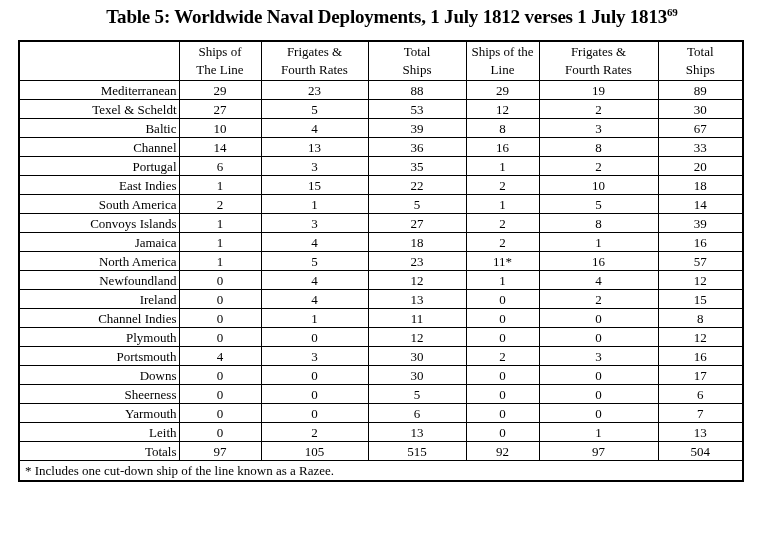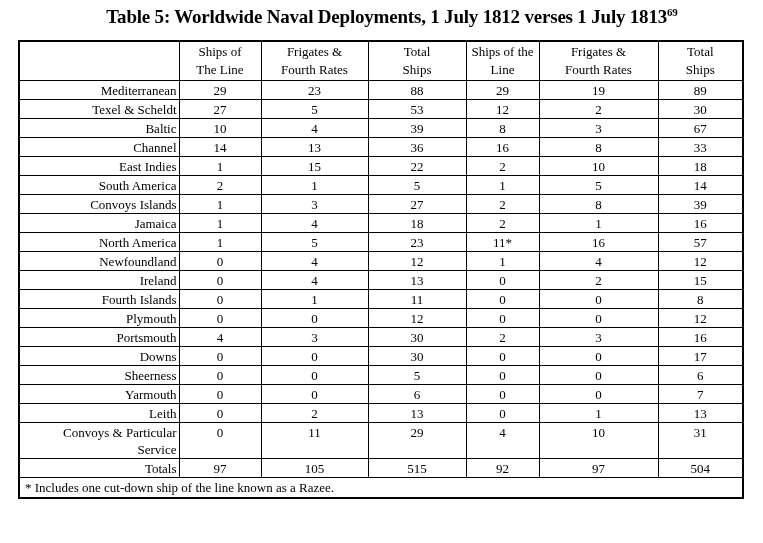--- a/index.html
+++ b/index.html
@@ -126,20 +126,29 @@
         <tr>
           <td class="label">Channel</td>
           <td class="num">14</td>
           <td class="num">13</td>
           <td class="num">36</td>
           <td class="num">16</td>
           <td class="num">8</td>
           <td class="num">33</td>
         </tr>
         <tr>
+          <td class="label">Portugal</td>
+          <td class="num">6</td>
+          <td class="num">3</td>
+          <td class="num">35</td>
+          <td class="num">1</td>
+          <td class="num">2</td>
+          <td class="num">20</td>
+        </tr>
+        <tr>
           <td class="label">East Indies</td>
           <td class="num">1</td>
           <td class="num">15</td>
           <td class="num">22</td>
           <td class="num">2</td>
           <td class="num">10</td>
           <td class="num">18</td>
         </tr>
         <tr>
           <td class="label">South America</td>
@@ -189,21 +198,21 @@
         <tr>
           <td class="label">Ireland</td>
           <td class="num">0</td>
           <td class="num">4</td>
           <td class="num">13</td>
           <td class="num">0</td>
           <td class="num">2</td>
           <td class="num">15</td>
         </tr>
         <tr>
-          <td class="label">Fourth Islands</td>
+          <td class="label">Channel Indies</td>
           <td class="num">0</td>
           <td class="num">1</td>
           <td class="num">11</td>
           <td class="num">0</td>
           <td class="num">0</td>
           <td class="num">8</td>
         </tr>
         <tr>
           <td class="label">Plymouth</td>
           <td class="num">0</td>
@@ -250,29 +259,20 @@
           <td class="num">7</td>
         </tr>
         <tr>
           <td class="label">Leith</td>
           <td class="num">0</td>
           <td class="num">2</td>
           <td class="num">13</td>
           <td class="num">0</td>
           <td class="num">1</td>
           <td class="num">13</td>
-        </tr>
-        <tr>
-          <td class="label">Convoys &amp; Particular Service</td>
-          <td class="num">0</td>
-          <td class="num">11</td>
-          <td class="num">29</td>
-          <td class="num">4</td>
-          <td class="num">10</td>
-          <td class="num">31</td>
         </tr>
         <tr class="totals-row">
           <td class="label">Totals</td>
           <td class="num">97</td>
           <td class="num">105</td>
           <td class="num">515</td>
           <td class="num">92</td>
           <td class="num">97</td>
           <td class="num">504</td>
         </tr>

